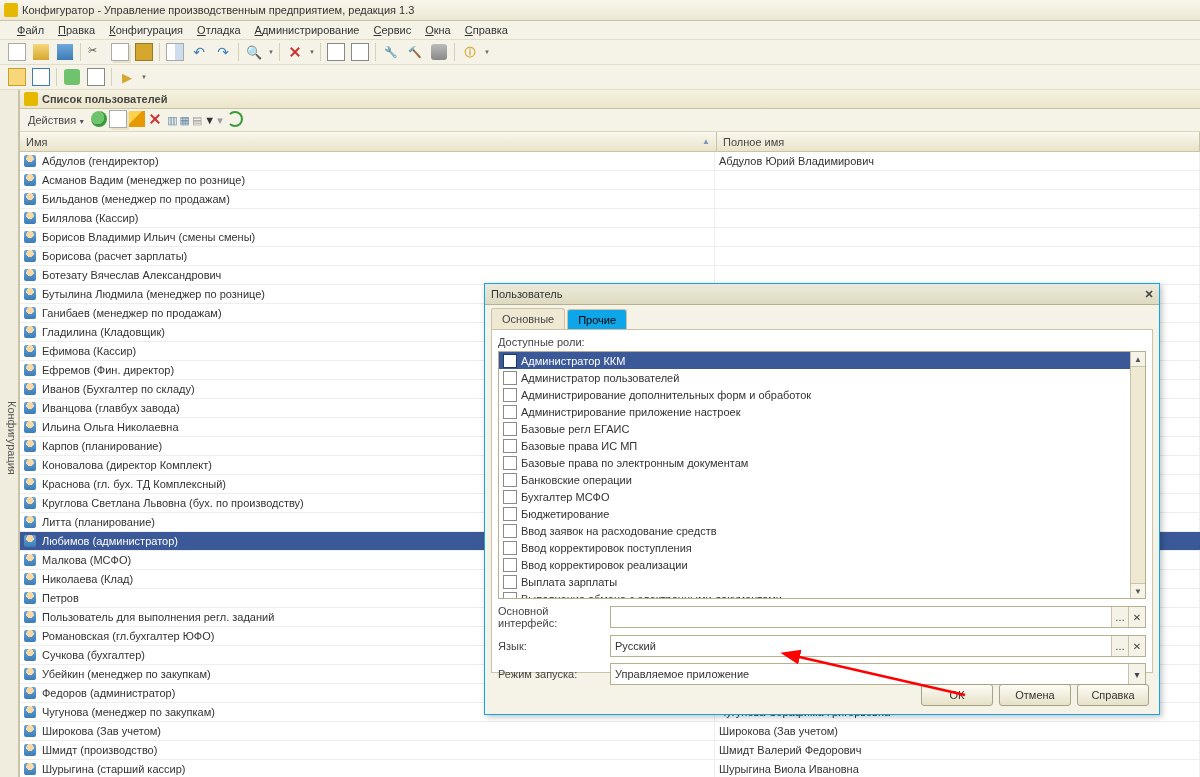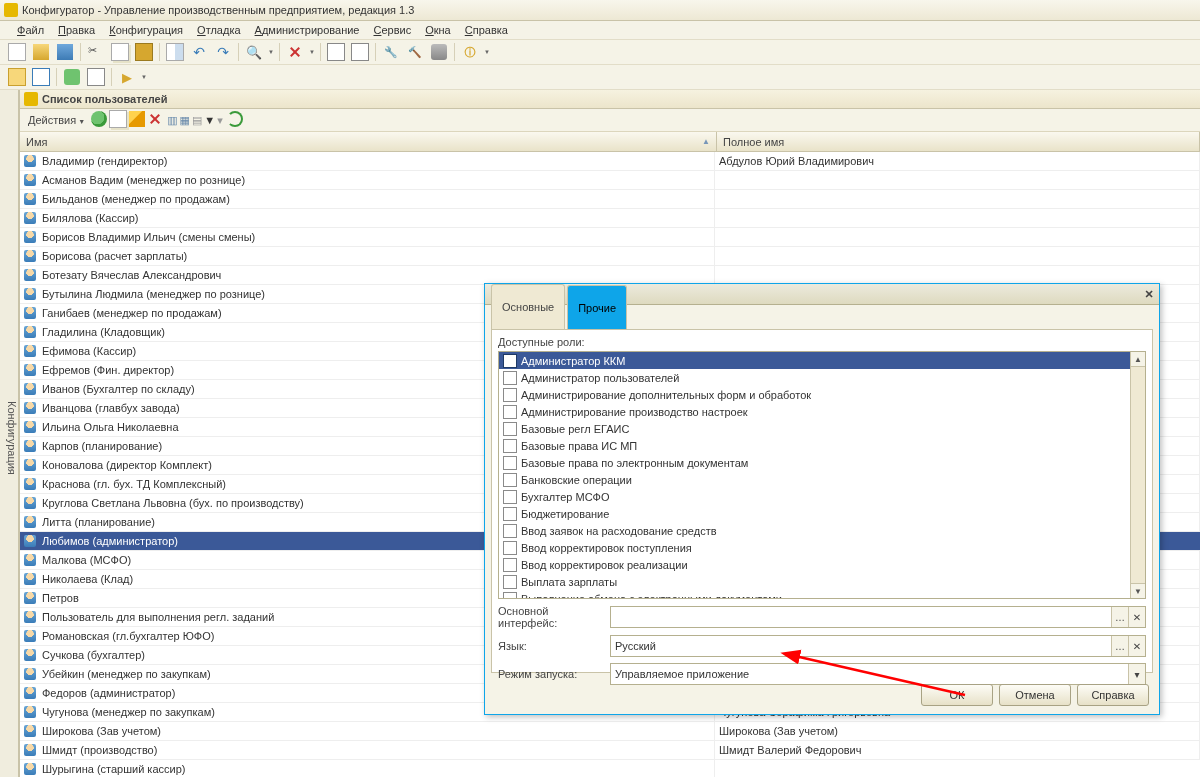--- a/index.html
+++ b/index.html
@@ -32,21 +32,21 @@
 .row .p-icon{width:12px;height:12px;margin-right:6px;flex:none}
 .row.sel{background:#3b5998;color:#fff}
 .row.sel .cell{border-right-color:#3b5998}
 
 .p-icon{background:radial-gradient(circle at 50% 30%,#f7d9a8 35%,transparent 36%),linear-gradient(#6aa6d6,#3a7cb8);border-radius:2px}
 
 .dialog{position:absolute;left:465px;top:193px;width:674px;height:430px;background:#f5f3e7;border:1px solid #0ea5e9;box-shadow:2px 2px 6px rgba(0,0,0,.25)}
 .dialog .dlg-title{height:20px;background:linear-gradient(#eceadd,#dedabf);border-bottom:1px solid #b5b08f;display:flex;align-items:center;padding-left:6px;color:#333}
 .dialog .close{margin-left:auto;width:20px;text-align:center;font-weight:bold;cursor:default;color:#444}
 .tabs{height:24px;display:flex;align-items:flex-end;padding-left:6px;background:#f5f3e7}
-.tab{padding:16px 10px;border:1px solid #c9c3a8;border-bottom:none;background:#efe9d3;margin-right:2px;border-radius:3px 3px 0 0;font-size:11px;color:#444}
+.tab{padding:4px 10px;border:1px solid #c9c3a8;border-bottom:none;background:#efe9d3;margin-right:2px;border-radius:3px 3px 0 0;font-size:11px;color:#444}
 .tab.active{background:#0ea5e9;color:#000;position:relative;top:1px}
 .tab-body{background:#fff;border:1px solid #c9c3a8;margin:0 6px 6px 6px;height:330px;padding:6px;position:relative}
 .roles-label{color:#444;margin-bottom:3px}
 .roles-box{border:1px solid #b5b08f;height:246px;overflow:hidden;position:relative}
 .roles-list{position:absolute;left:0;top:0;right:14px;bottom:0;overflow:hidden}
 .role{height:17px;display:flex;align-items:center;padding-left:4px}
 .role .chk{width:12px;height:12px;border:1px solid #8a8a8a;margin-right:4px;background:#fff}
 .role.sel{background:#3b5998;color:#fff}
 .role.sel .chk{border-color:#1e3a66}
 .roles-sb{position:absolute;right:0;top:0;width:14px;bottom:0;background:#efe9d3;border-left:1px solid #c9c3a8}
@@ -200,21 +200,21 @@
           <div class="t-btn"><span class="ico i-ref"></span></div>
         </div>
         <div class="list-header">
           <div class="col sort" style="width:690px">Имя</div>
           <div class="col" style="flex:1">Полное имя</div>
         </div>
         <div class="list-body" id="list-body">
             <div class="row">
               <div class="cell" style="width:690px">
                 <span class="p-icon"></span>
-                <span>Владимир (гендиректор)</span>
+                <span>Абдулов (гендиректор)</span>
               </div>
               <div class="cell" style="flex:1">
                 <span>Абдулов Юрий Владимирович</span>
               </div>
             </div>
             <div class="row">
               <div class="cell" style="width:690px">
                 <span class="p-icon"></span>
                 <span>Асманов Вадим (менеджер по рознице)</span>
               </div>
@@ -489,20 +489,23 @@
                 <span>Шмидт (производство)</span>
               </div>
               <div class="cell" style="flex:1">
                 <span>Шмидт Валерий Федорович</span>
               </div>
             </div>
             <div class="row">
               <div class="cell" style="width:690px">
                 <span class="p-icon"></span>
                 <span>Шурыгина (старший кассир)</span>
+              </div>
+              <div class="cell" style="flex:1">
+                <span>Шурыгина Виола Ивановна</span>
               </div>
             </div>
           </div>
       </div>
 
       <div class="dialog">
         <div class="dlg-title">
           <span>Пользователь</span>
           <span class="close">✕</span>
         </div>
@@ -521,21 +524,21 @@
                 <div class="role">
                   <span class="chk"></span>
                   <span>Администратор пользователей</span>
                 </div>
                 <div class="role">
                   <span class="chk"></span>
                   <span>Администрирование дополнительных форм и обработок</span>
                 </div>
                 <div class="role">
                   <span class="chk"></span>
-                  <span>Администрирование производство настроек</span>
+                  <span>Администрирование приложение настроек</span>
                 </div>
                 <div class="role">
                   <span class="chk"></span>
                   <span>Базовые регл ЕГАИС</span>
                 </div>
                 <div class="role">
                   <span class="chk"></span>
                   <span>Базовые права ИС МП</span>
                 </div>
                 <div class="role">

